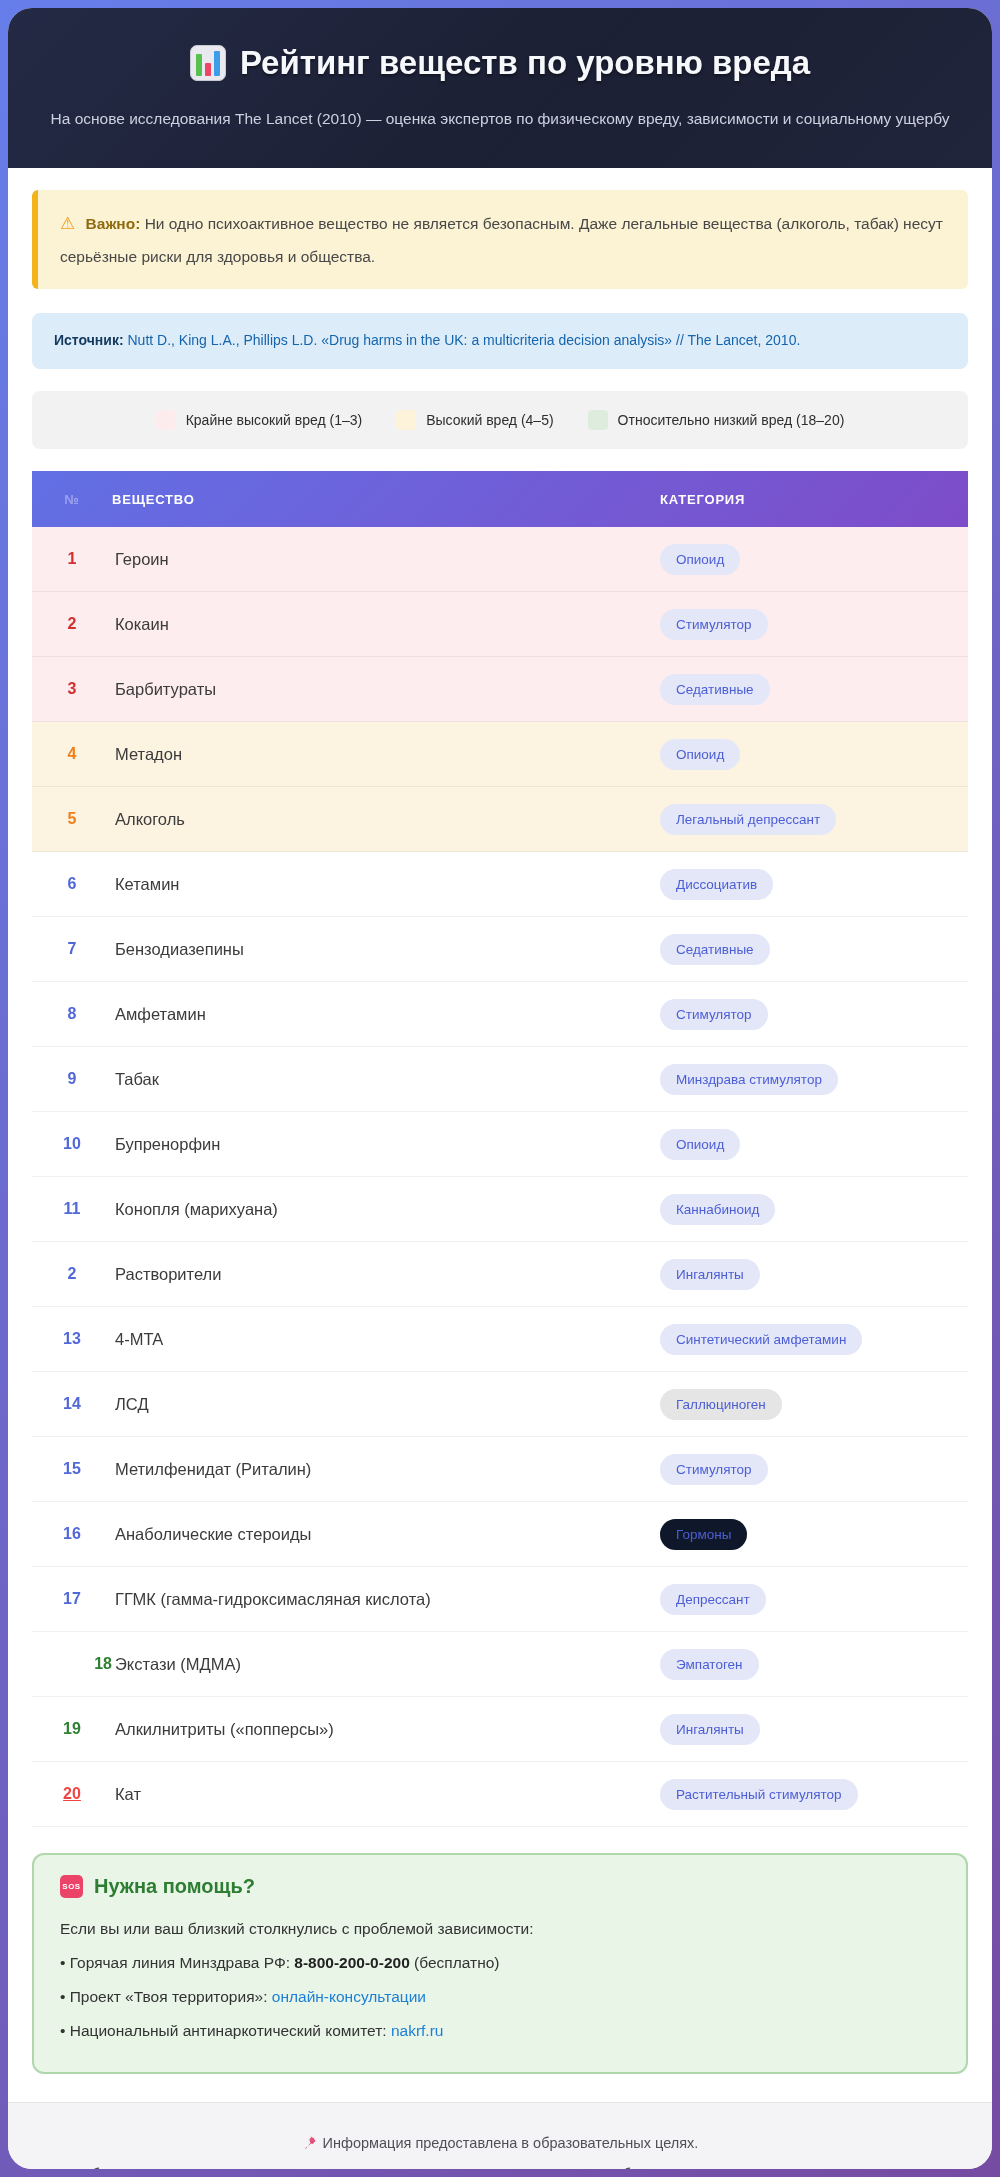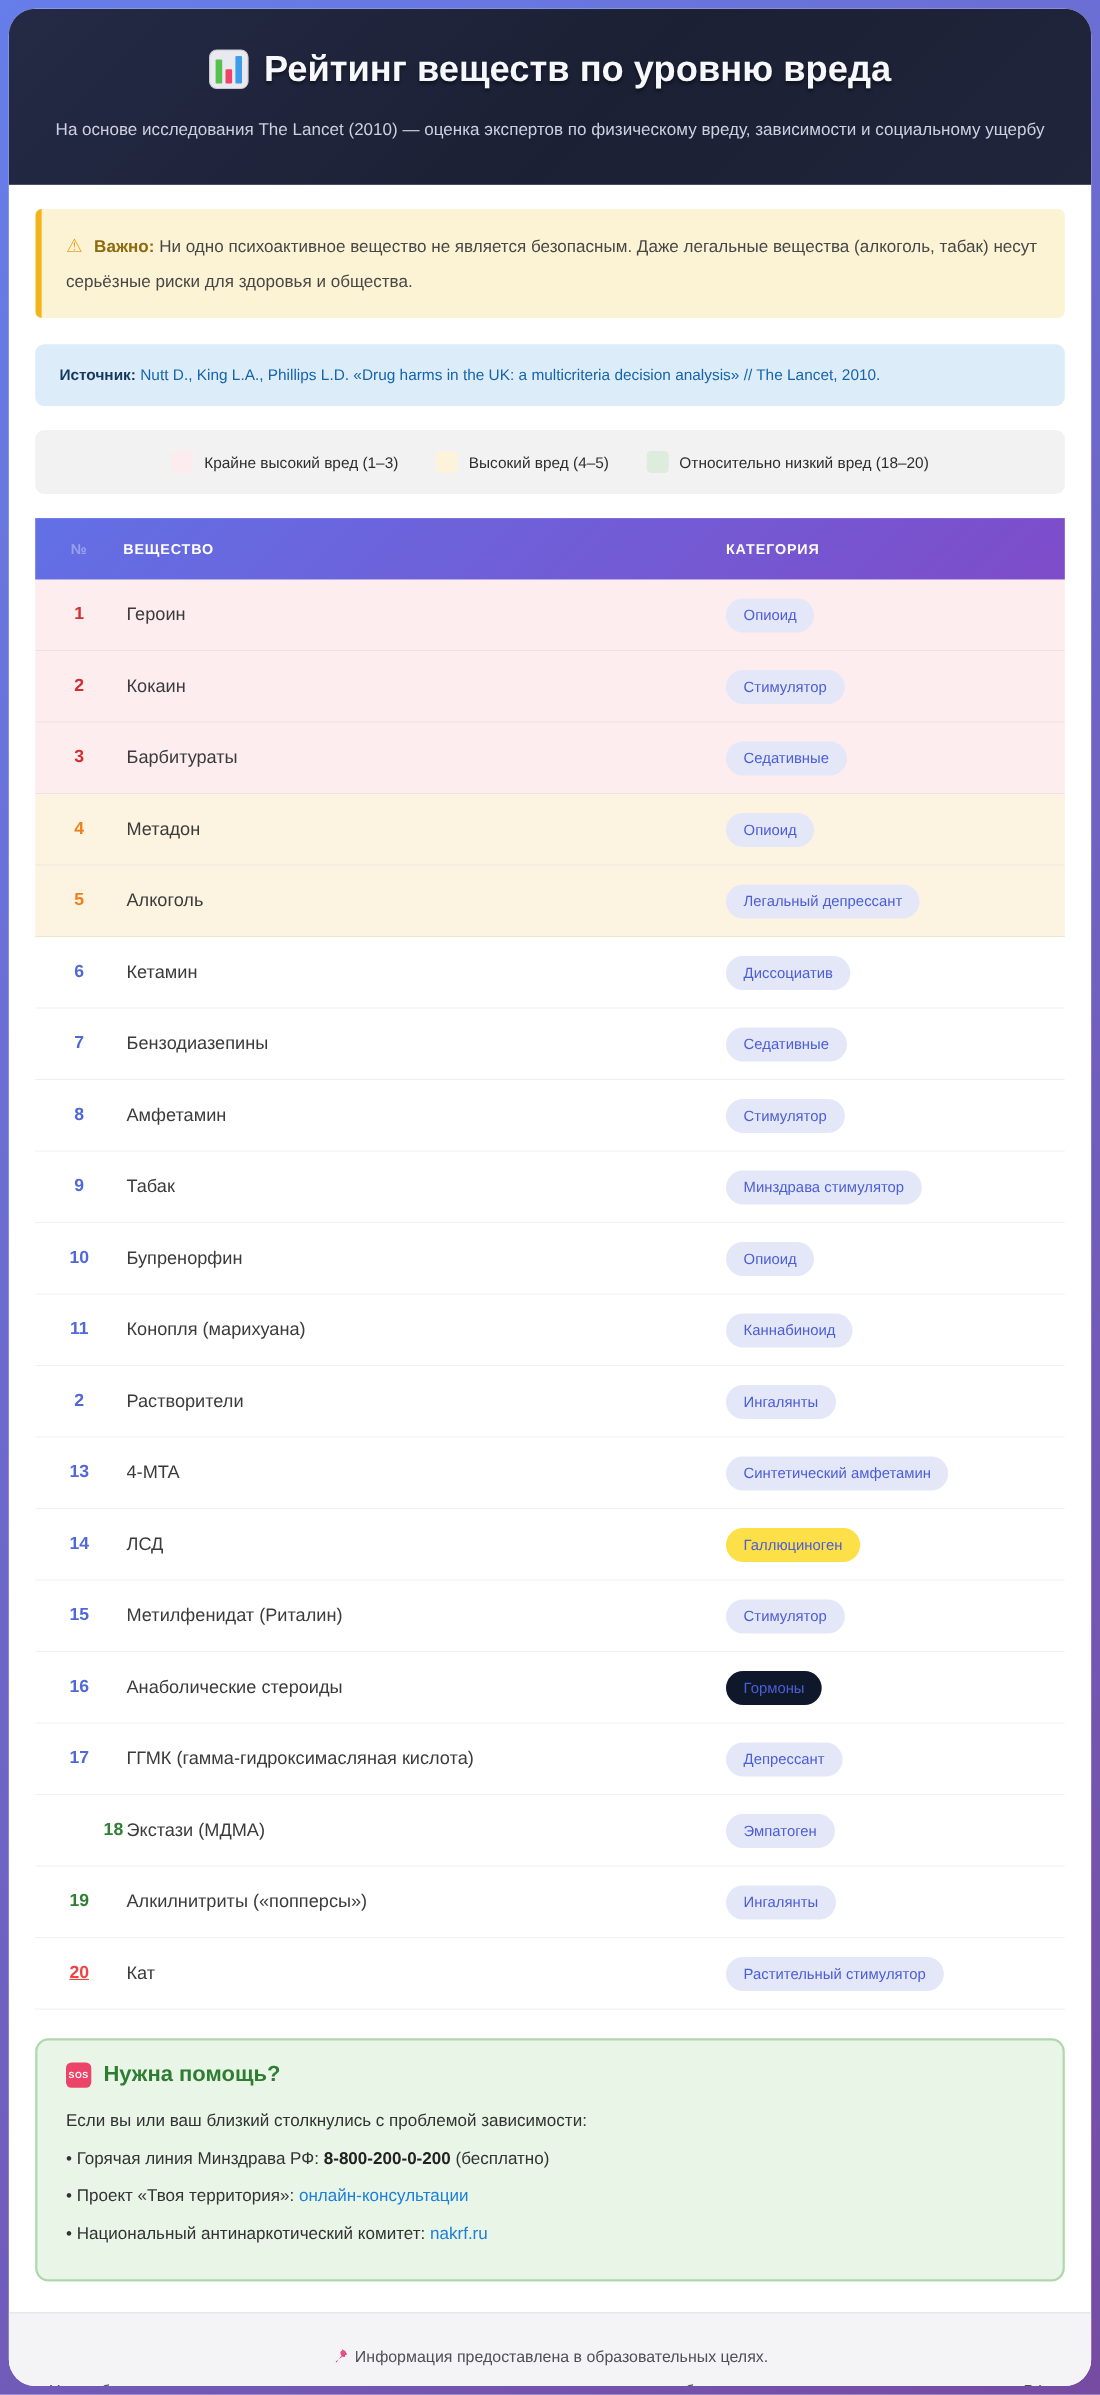--- a/index.html
+++ b/index.html
@@ -260,21 +260,21 @@
 
   <div class="t-row" style="background: rgb(255, 255, 255);">
     <span class="num" style="color: rgb(80, 104, 216);">13</span>
     <span class="name">4-MTA</span>
     <span class="cat"><span class="badge" style="background: rgb(227, 231, 248); color: rgb(76, 94, 214);">Синтетический амфетамин</span></span>
   </div>
 
   <div class="t-row" style="background: rgb(255, 255, 255);">
     <span class="num" style="color: rgb(80, 104, 216);">14</span>
     <span class="name">ЛСД</span>
-    <span class="cat"><span class="badge" style="background: #fde047; color: rgb(76, 94, 214);">Галлюциноген</span></span>
+    <span class="cat"><span class="badge" style="background: #e5e5e5; color: rgb(76, 94, 214);">Галлюциноген</span></span>
   </div>
 
   <div class="t-row" style="background: rgb(255, 255, 255);">
     <span class="num" style="color: rgb(80, 104, 216);">15</span>
     <span class="name">Метилфенидат (Риталин)</span>
     <span class="cat"><span class="badge" style="background: rgb(227, 231, 248); color: rgb(76, 94, 214);">Стимулятор</span></span>
   </div>
 
   <div class="t-row" style="background: rgb(255, 255, 255);">
     <span class="num" style="color: rgb(80, 104, 216);">16</span>

